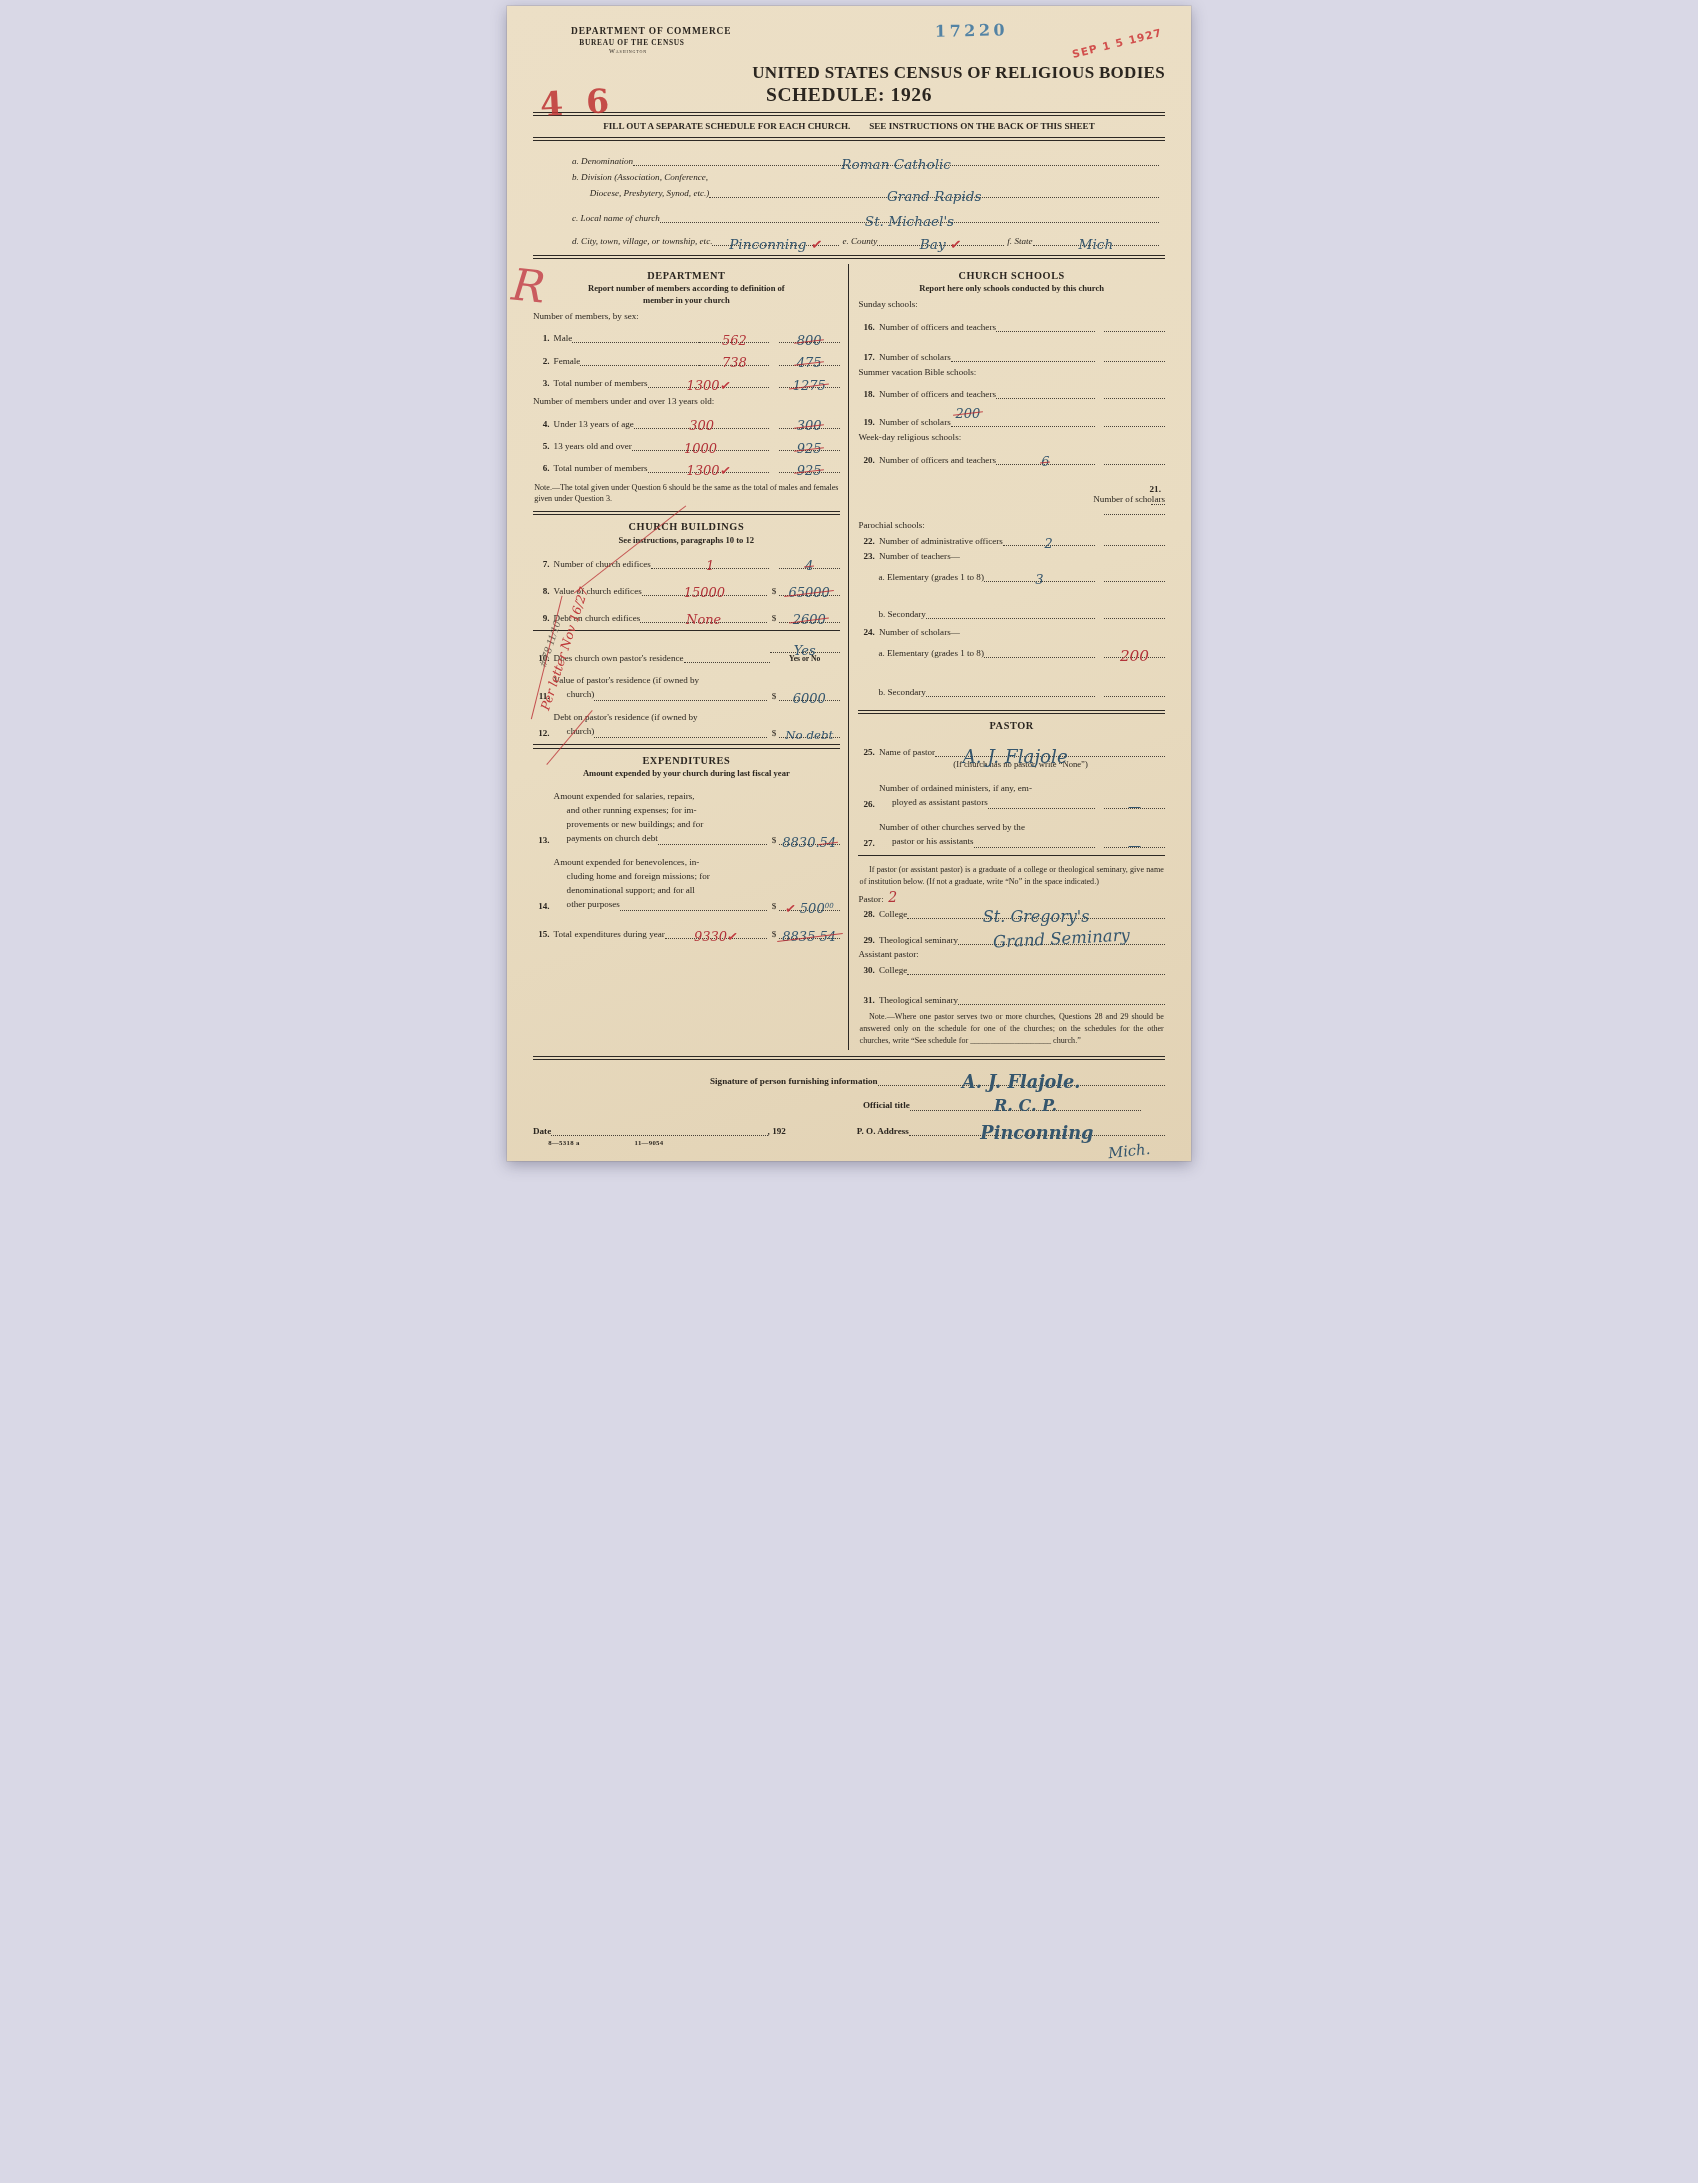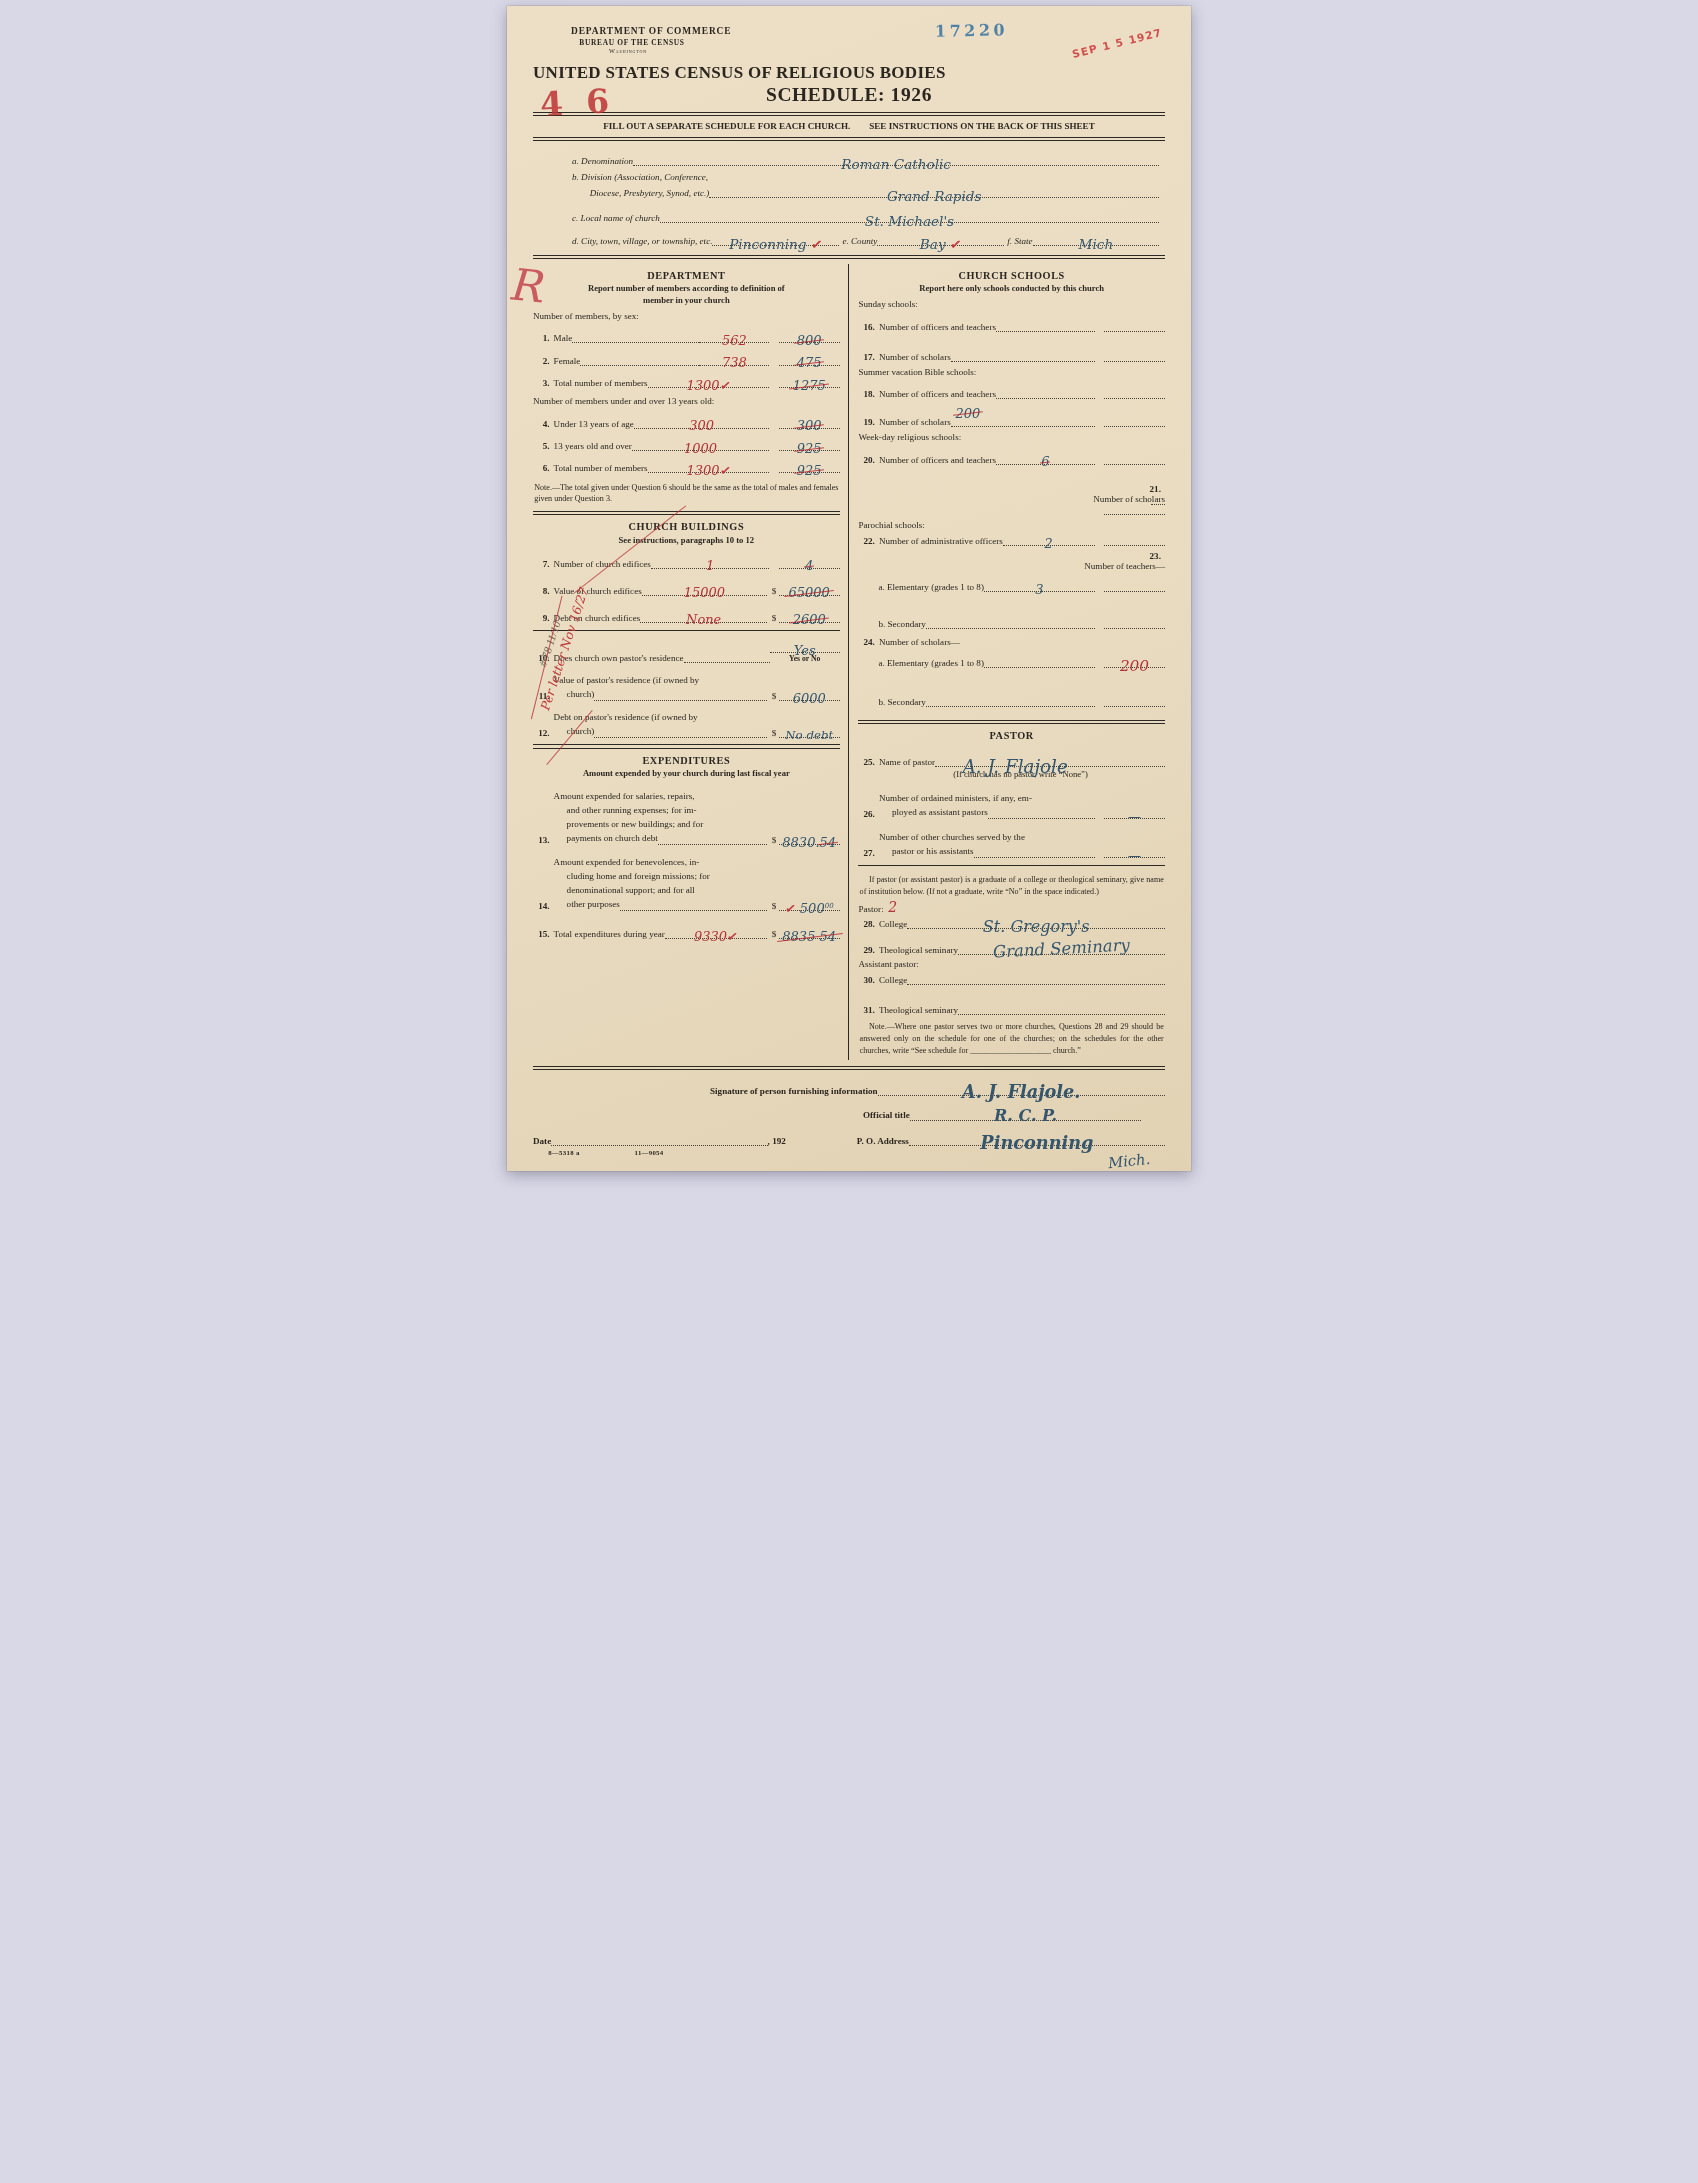--- a/index.html
+++ b/index.html
@@ -35,21 +35,21 @@
     color:#cf4040;font-weight:bold;font-size:10.6px;letter-spacing:1.2px;
     transform:rotate(-14deg);white-space:nowrap;opacity:.9;
     font-family:"DejaVu Sans",sans-serif;
   }
   .red-46{
     position:absolute;left:33px;top:77px;
     color:#bf3434;font-size:33px;font-weight:bold;
     transform:rotate(-3deg);letter-spacing:5.9px;opacity:.85;
     font-family:"DejaVu Serif",serif;
   }
-  .main-title{text-align:left;font-weight:bold;font-size:17px;margin-top:8.3px;letter-spacing:0.3px;}
+  .main-title{text-align:right;font-weight:bold;font-size:17px;margin-top:8.3px;letter-spacing:0.3px;}
   .sub-title{text-align:center;font-weight:bold;font-size:19.5px;margin-top:1.2px;letter-spacing:0.6px;}
   .dblrule{border-top:1.2px solid #2c2824;border-bottom:1.2px solid #2c2824;height:2.4px;margin:5.9px 0 4.7px 0;}
   .rule{border-top:1.2px solid #2c2824;margin:7px 0;}
   .banner{text-align:center;font-weight:bold;font-size:9.1px;margin:2.4px 0;}
   .banner span{margin:0 8.3px;}
   
   .fields{padding:3.5px 5.9px 1.2px 39px;font-size:9.1px;}
   .frow{display:flex;align-items:flex-end;margin:5.9px 0 1.2px 0;}
   .flab{white-space:nowrap;font-style:italic;}
   .find{margin-left:17.7px;}
@@ -492,21 +492,21 @@
       <div class="qrow" style="margin-top:5.9px;">
         <span class="qnum">22.</span>
         <span class="qlab">Number of administrative officers</span>
         <span class="dots">
             <span class="hw numhw hw-center">2</span>
           </span>
         <span class="gap"></span>
         <span class="cellB"></span>
       </div>
 
-      <div class="qrow" style="margin:4.7px 0 0 0;flex-direction:column;">
+      <div class="qrow" style="margin:4.7px 0 0 0;">
         <span class="qnum">23.</span>
         <span class="qlab">Number of teachers—</span>
       </div>
       <div class="subq">
         <span class="qlab">a. Elementary (grades 1 to 8)</span>
         <span class="dots">
             <span class="hw numhw hw-center">3</span>
           </span>
         <span class="gap"></span>
         <span class="cellB"></span>

